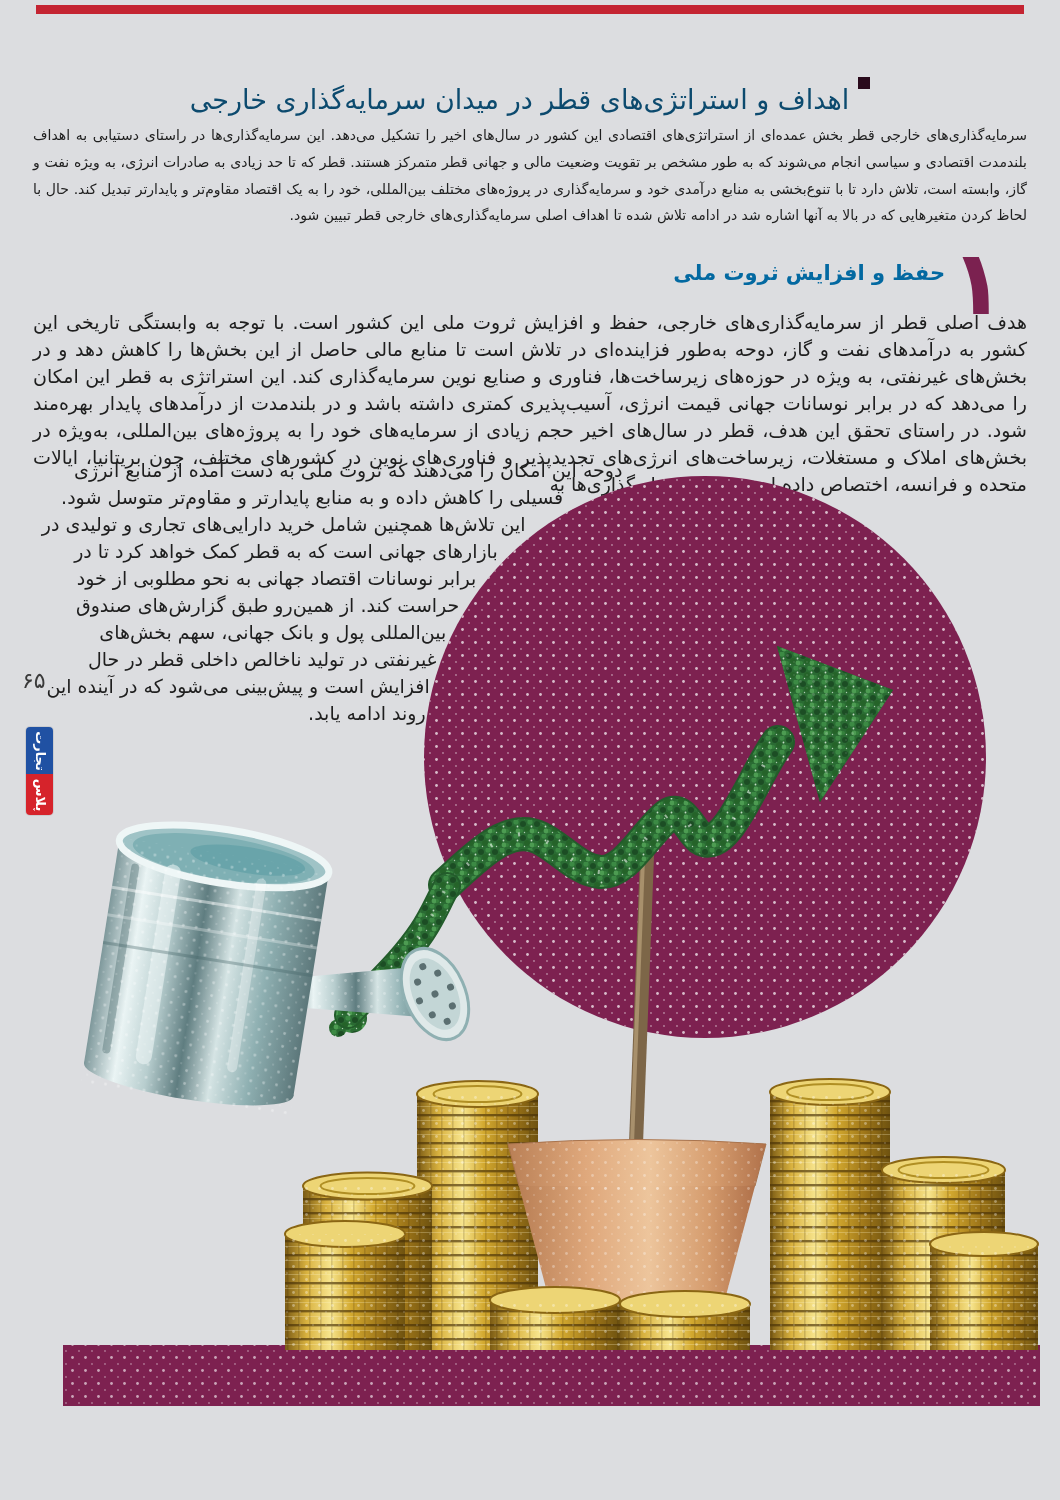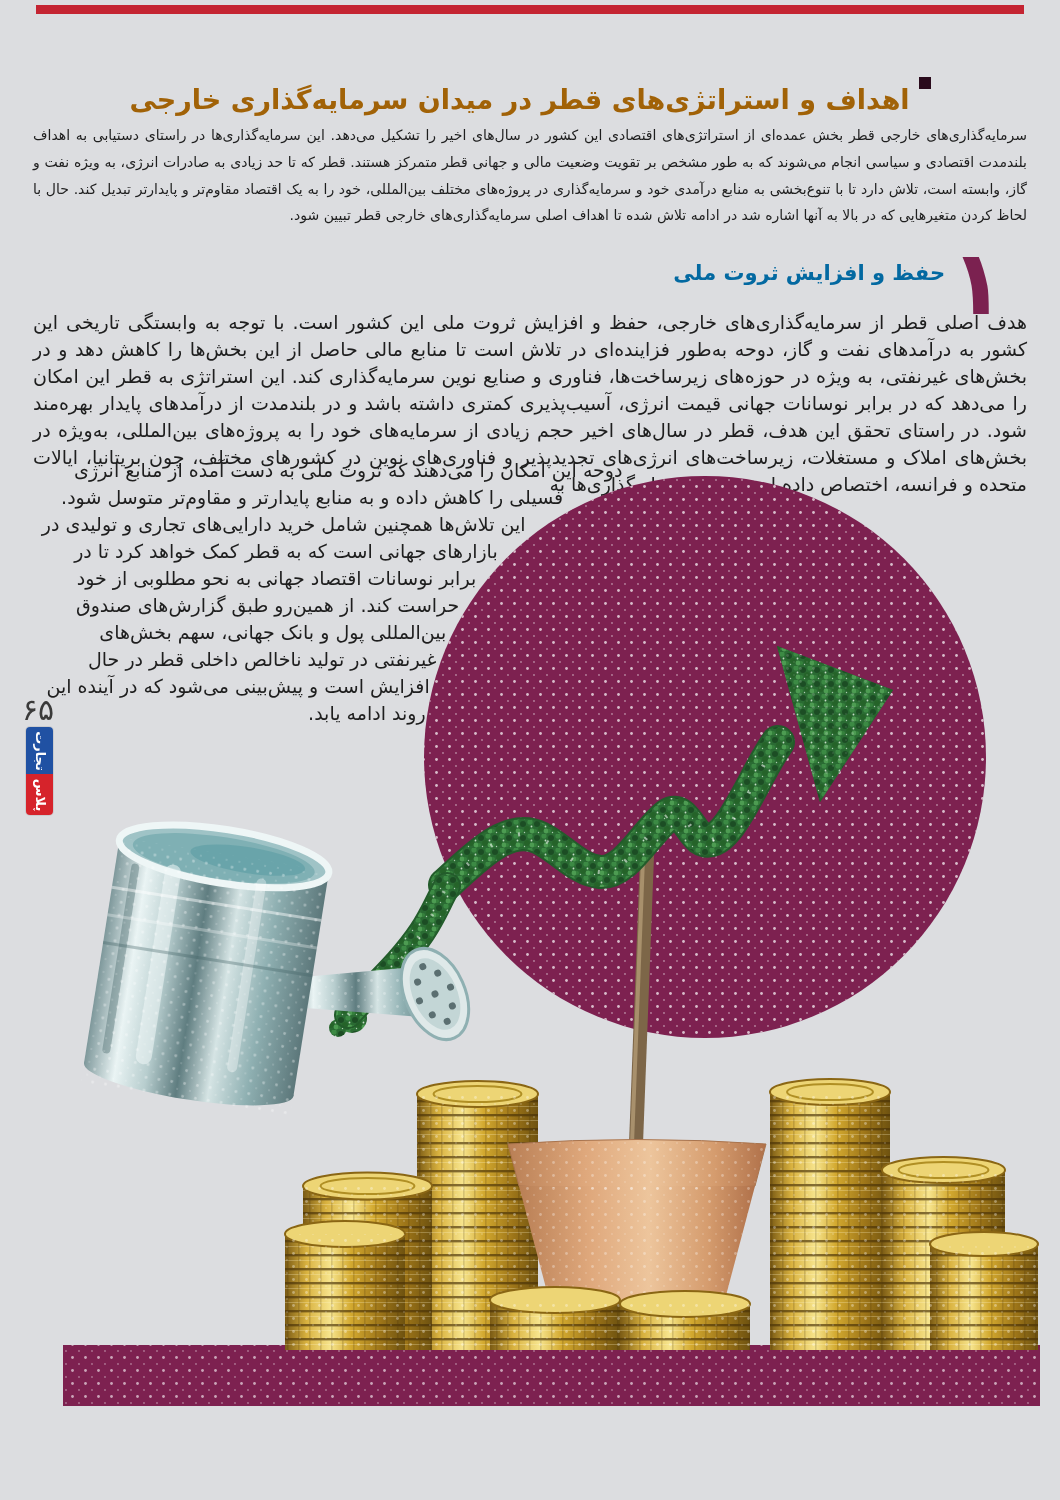--- a/index.html
+++ b/index.html
@@ -14,21 +14,21 @@
     position:absolute;left:36px;top:5px;width:988px;height:9px;
     background:#c42432;
   }
   .title-row{
     position:absolute;top:64px;left:0;width:100%;
     display:flex;justify-content:center;align-items:flex-start;gap:9px;
     direction:rtl;
   }
   .title-bullet{width:12px;height:12px;background:#2a0a1c;margin-top:13px;}
   .page-title{
-    font-size:27px;font-weight:bold;color:#a16207;line-height:36px;
+    font-size:27px;font-weight:normal;color:#0c4a6e;line-height:36px;
     letter-spacing:-0.5px;
   }
   .intro{
     position:absolute;top:108px;right:33px;width:994px;
     font-size:14px;line-height:26.8px;
     text-align:justify;text-align-last:right;
   }
   .section-head{
     position:absolute;top:246px;right:55px;
     display:flex;align-items:flex-start;direction:rtl;gap:5px;
@@ -47,22 +47,22 @@
   .sec-body-b{
     position:absolute;top:457px;right:27px;width:1000px;height:252px;
     font-size:19px;line-height:27px;
     text-align:right;
   }
   .circle-spacer{
     float:right;width:610px;height:252px;
     shape-outside:circle(287px at 288px 300px);
   }
   .page-num{
-    position:absolute;left:22px;top:692px;
-    font-size:30px;color:#3a3a3a;direction:rtl;
+    position:absolute;left:22px;top:668px;
+    font-size:22px;color:#3a3a3a;direction:rtl;
   }
   .magazine-logo{
     position:absolute;left:26px;top:727px;width:27px;height:88px;
     border-radius:4px;overflow:hidden;
     box-shadow:0 0 0 1px rgba(0,0,0,0.08);
   }
   .logo-sec{position:relative;width:100%;}
   .logo-blue{height:47px;background:#2051a3;}
   .logo-red{height:41px;background:#d6232b;}
   .logo-sec span{

